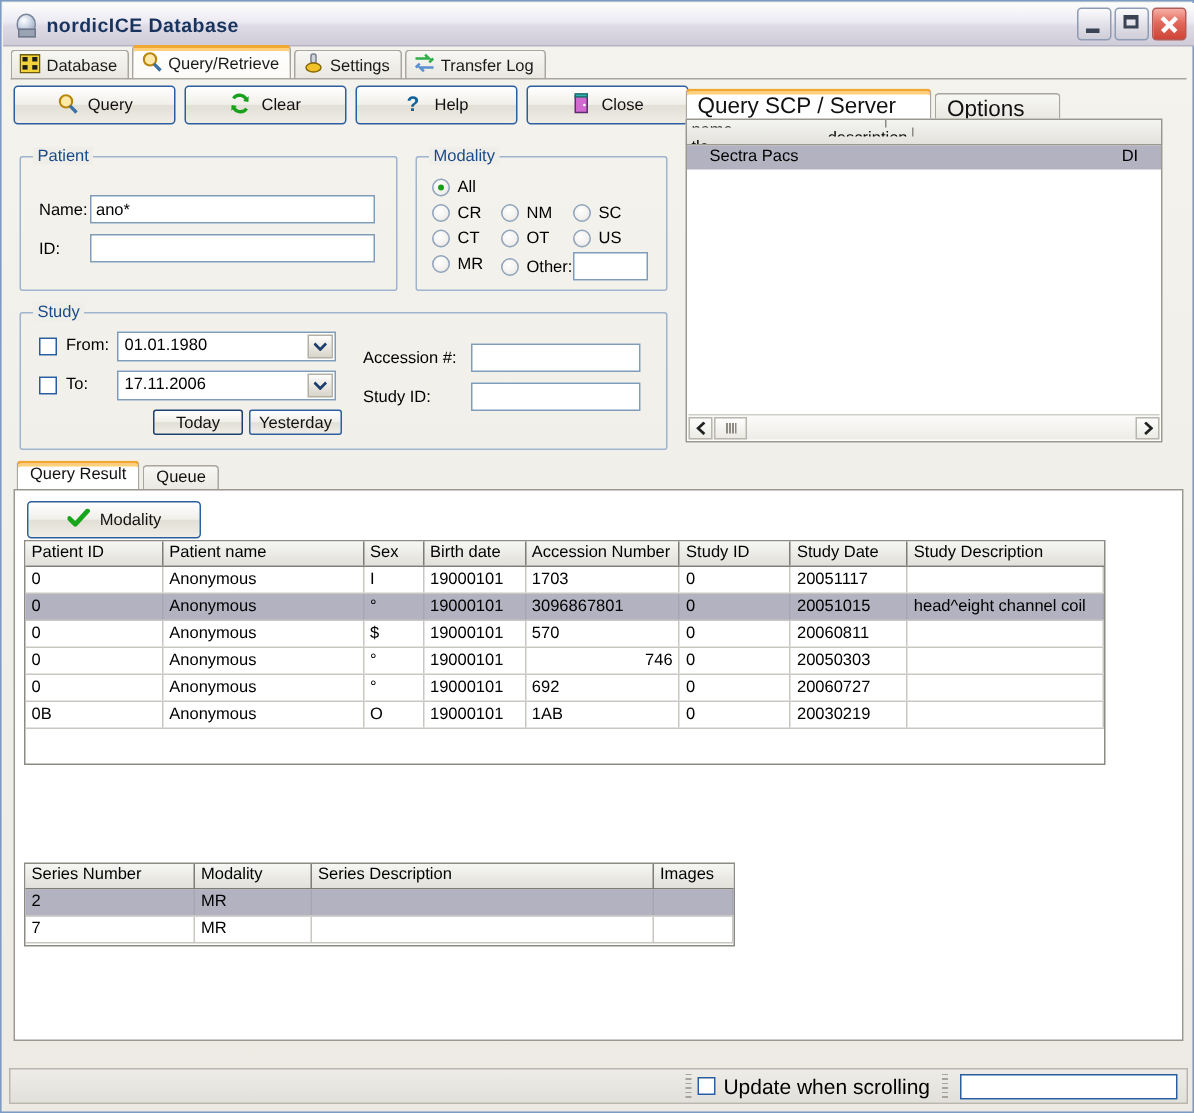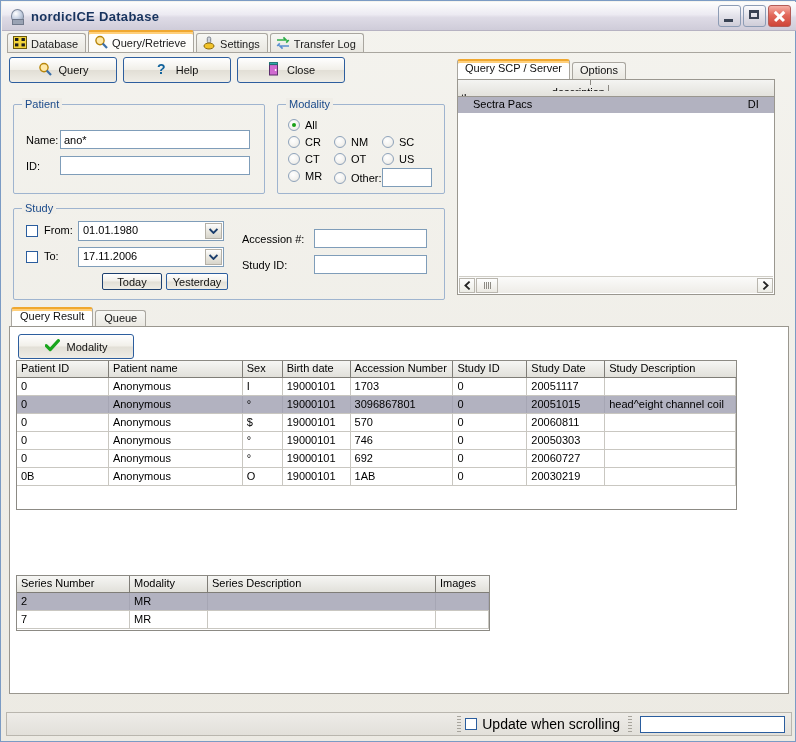--- a/index.html
+++ b/index.html
@@ -122,21 +122,21 @@
     position:absolute;height:17px;box-sizing:border-box;
     border:1px solid #2d5e9e;border-radius:2px;
     background:linear-gradient(to bottom,#ffffff 0%,#f1efe9 48%,#e2dfd6 52%,#efede6 100%);
     display:flex;align-items:center;justify-content:center;font-size:11px;color:#111;
   }
   .smbtn.dark{border:1px solid #1c3f6e;}
 
   
   .rtabs{position:absolute;left:456px;top:58px;display:flex;align-items:flex-end;}
   .rtab{
-    height:17px;padding:1px 7px 0 7px;font-size:11px;color:#111;
+    height:17px;padding:1px 23px 0 7px;font-size:15px;color:#111;
     background:linear-gradient(to bottom,#f7f7f4 0%,#e8e6df 100%);
     border:1px solid #a9a69f;border-bottom:none;border-radius:3px 3px 0 0;margin-right:2px;
   }
   .rtab.active{
     height:19px;background:#ffffff;border-top:2px solid #f0a830;
     box-shadow:inset 0 2px 0 #ffcf7a;
   }
   .rpanel{
     position:absolute;left:456px;top:78px;width:318px;height:216px;box-sizing:border-box;
     border:1px solid #9a978f;background:#ffffff;
@@ -297,20 +297,31 @@
       <span class="ico">
         <svg width="14" height="14" viewBox="0 0 14 14">
           <circle cx="6" cy="5.6" r="4.1" fill="#ffe9a8" stroke="#b8860b" stroke-width="1.4"></circle>
           <line x1="8.7" y1="8.6" x2="13" y2="13" stroke="#3b6fa8" stroke-width="2.2"></line>
         </svg>
       </span>
       <span>Query</span>
     </div>
     <div class="tbtn">
       <span class="ico">
+        <svg width="14" height="14" viewBox="0 0 14 14">
+          <path d="M11.5 5.2 A5 5 0 0 0 2.6 3.6" stroke="#19a01c" stroke-width="2.2" fill="none"></path>
+          <path d="M2.5 8.8 A5 5 0 0 0 11.4 10.4" stroke="#19a01c" stroke-width="2.2" fill="none"></path>
+          <path d="M12.8 2.2 L12.6 6 L9 5.3 Z" fill="#19a01c"></path>
+          <path d="M1.2 11.8 L1.4 8 L5 8.7 Z" fill="#19a01c"></path>
+        </svg>
+      </span>
+      <span>Clear</span>
+    </div>
+    <div class="tbtn">
+      <span class="ico">
         <svg width="13" height="14" viewBox="0 0 13 14">
           <text x="1" y="12" font-family="Liberation Sans, sans-serif" font-size="14" font-weight="bold" fill="#10629c">?</text>
         </svg>
       </span>
       <span>Help</span>
     </div>
     <div class="tbtn">
       <span class="ico">
         <svg width="13" height="14" viewBox="0 0 13 14">
           <rect x="2.5" y="2" width="8" height="11" fill="#d06ad0" stroke="#5c2f6d"></rect>
@@ -493,21 +504,21 @@
         <div class="td" style="width:103px;">570</div>
         <div class="td" style="width:74px;">0</div>
         <div class="td" style="width:78px;">20060811</div>
         <div class="td" style="width:131px;"></div>
       </div>
       <div class="trow">
         <div class="td" style="width:92px;">0</div>
         <div class="td" style="width:134px;">Anonymous</div>
         <div class="td" style="width:40px;">°</div>
         <div class="td" style="width:68px;">19000101</div>
-        <div class="td" style="width:103px;">746</div>
+        <div class="td" style="width:103px;text-align:right;">746</div>
         <div class="td" style="width:74px;">0</div>
         <div class="td" style="width:78px;">20050303</div>
         <div class="td" style="width:131px;"></div>
       </div>
       <div class="trow">
         <div class="td" style="width:92px;">0</div>
         <div class="td" style="width:134px;">Anonymous</div>
         <div class="td" style="width:40px;">°</div>
         <div class="td" style="width:68px;">19000101</div>
         <div class="td" style="width:103px;">692</div>

